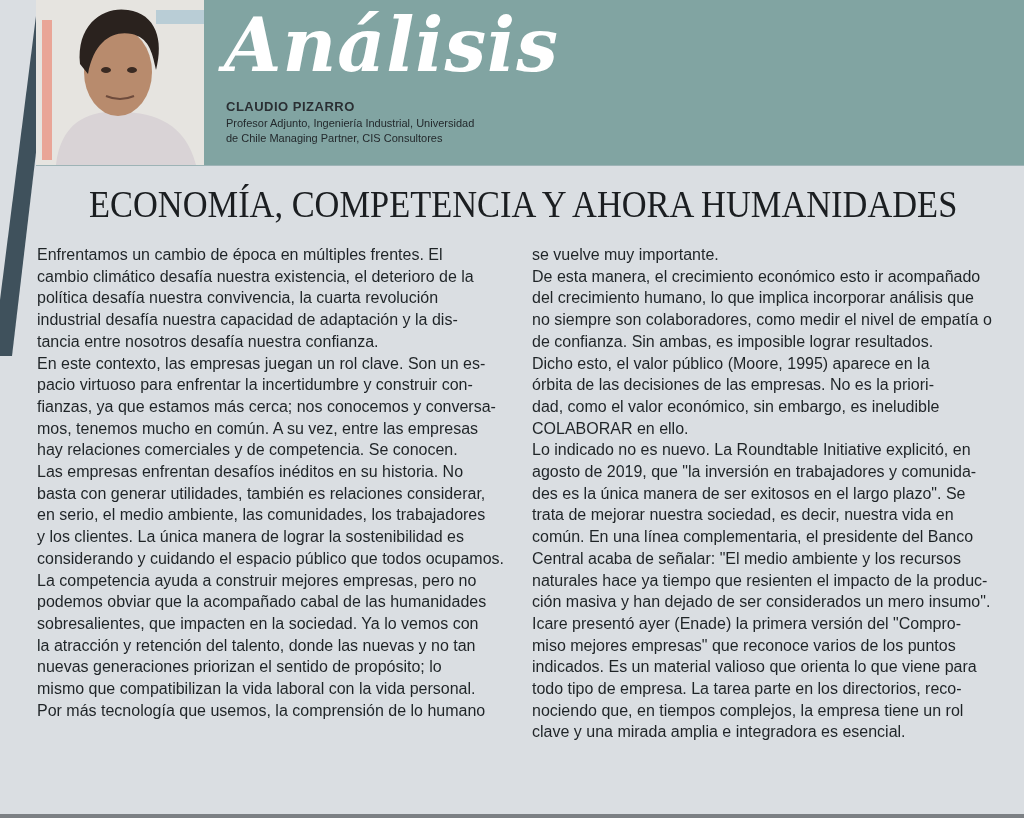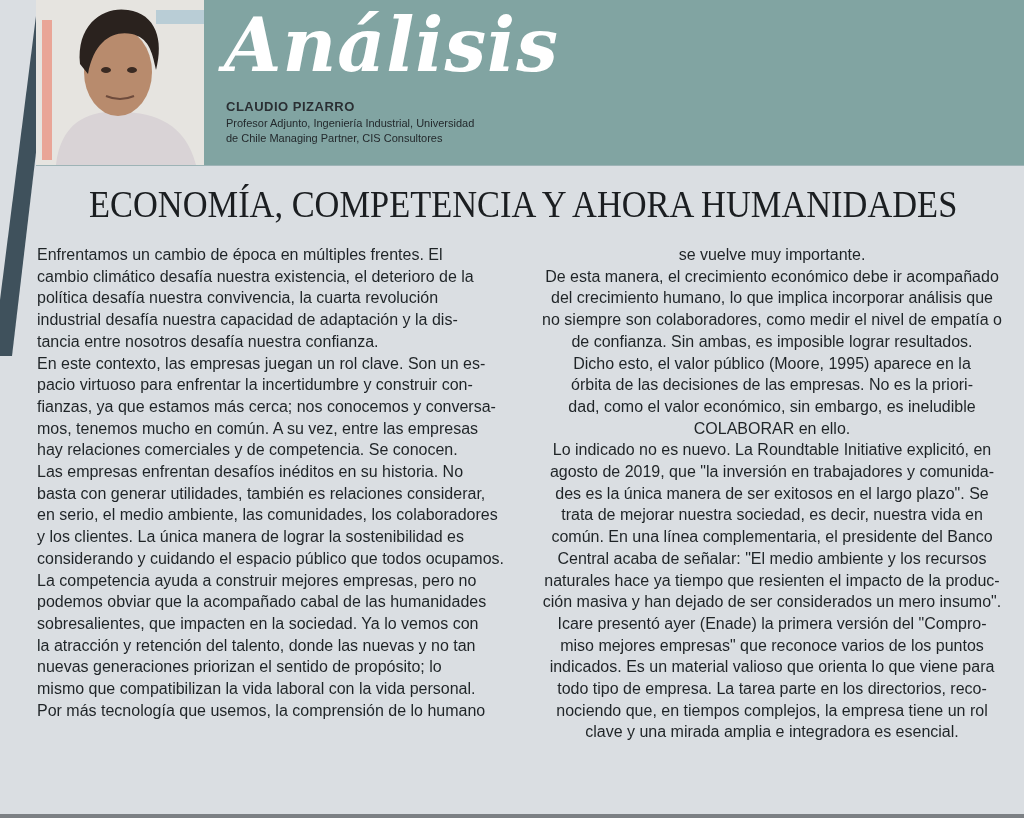--- a/index.html
+++ b/index.html
@@ -50,21 +50,21 @@
     transform: scaleX(0.93); transform-origin: 50% 50%;
     padding-left: 24px;
   }
   .col {
     position: absolute; top: 244px;
     font-family: "Liberation Sans", sans-serif;
     font-size: 16px; line-height: 21.7px; color: #1f2427;
   }
   .col p { margin: 0; white-space: nowrap; }
   .col-left { left: 37px; width: 480px; }
-  .col-right { left: 532px; width: 480px; text-align: center; }
+  .col-right { left: 532px; width: 480px; }
   .bottom-line {
     position: absolute; left: 0; right: 0; top: 814px; height: 4px; background: #7c8084;
   }
 </style>
 </head>
 <body>
 
 <div class="page">
 
   <svg class="slant-bar" viewBox="0 0 60 360" width="60" height="360">
@@ -103,35 +103,35 @@
     <p>política desafía nuestra convivencia, la cuarta revolución</p>
     <p>industrial desafía nuestra capacidad de adaptación y la dis-</p>
     <p>tancia entre nosotros desafía nuestra confianza.</p>
     <p>En este contexto, las empresas juegan un rol clave. Son un es-</p>
     <p>pacio virtuoso para enfrentar la incertidumbre y construir con-</p>
     <p>fianzas, ya que estamos más cerca; nos conocemos y conversa-</p>
     <p>mos, tenemos mucho en común. A su vez, entre las empresas</p>
     <p>hay relaciones comerciales y de competencia. Se conocen.</p>
     <p>Las empresas enfrentan desafíos inéditos en su historia. No</p>
     <p>basta con generar utilidades, también es relaciones considerar,</p>
-    <p>en serio, el medio ambiente, las comunidades, los colaboradores</p>
+    <p>en serio, el medio ambiente, las comunidades, los trabajadores</p>
     <p>y los clientes. La única manera de lograr la sostenibilidad es</p>
     <p>considerando y cuidando el espacio público que todos ocupamos.</p>
     <p>La competencia ayuda a construir mejores empresas, pero no</p>
     <p>podemos obviar que la acompañado cabal de las humanidades</p>
     <p>sobresalientes, que impacten en la sociedad. Ya lo vemos con</p>
     <p>la atracción y retención del talento, donde las nuevas y no tan</p>
     <p>nuevas generaciones priorizan el sentido de propósito; lo</p>
     <p>mismo que compatibilizan la vida laboral con la vida personal.</p>
     <p>Por más tecnología que usemos, la comprensión de lo humano</p>
   </div>
 
   <div class="col col-right">
     <p>se vuelve muy importante.</p>
-    <p>De esta manera, el crecimiento económico debe ir acompañado</p>
+    <p>De esta manera, el crecimiento económico esto ir acompañado</p>
     <p>del crecimiento humano, lo que implica incorporar análisis que</p>
     <p>no siempre son colaboradores, como medir el nivel de empatía o</p>
     <p>de confianza. Sin ambas, es imposible lograr resultados.</p>
     <p>Dicho esto, el valor público (Moore, 1995) aparece en la</p>
     <p>órbita de las decisiones de las empresas. No es la priori-</p>
     <p>dad, como el valor económico, sin embargo, es ineludible</p>
     <p>COLABORAR en ello.</p>
     <p>Lo indicado no es nuevo. La Roundtable Initiative explicitó, en</p>
     <p>agosto de 2019, que "la inversión en trabajadores y comunida-</p>
     <p>des es la única manera de ser exitosos en el largo plazo". Se</p>

